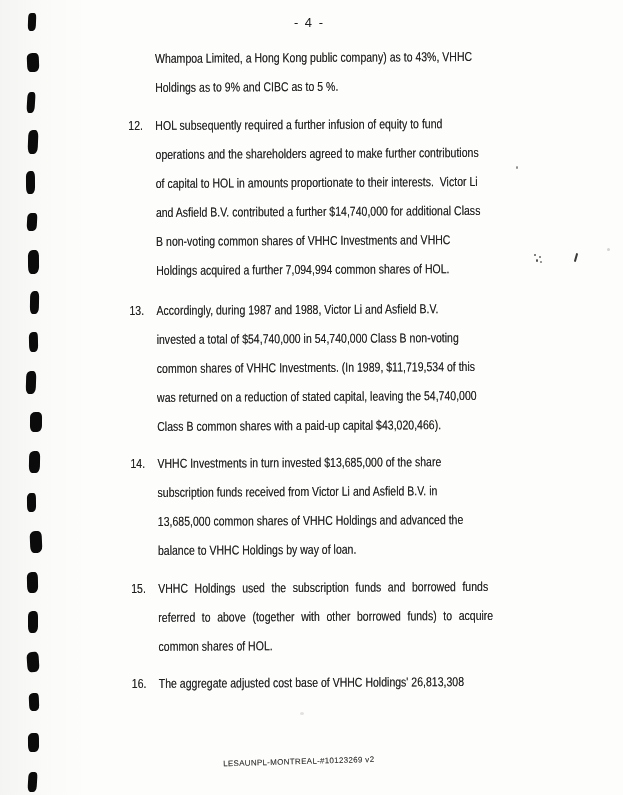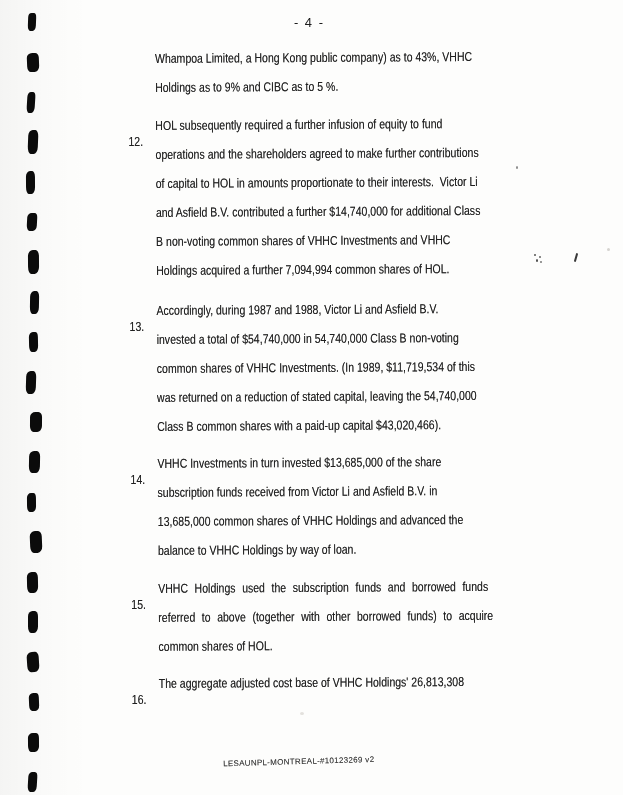--- a/index.html
+++ b/index.html
@@ -6,21 +6,21 @@
   .page{
     position:relative;width:623px;height:795px;margin:0 auto;overflow:hidden;
     background:#fdfdfc;
     background-image:linear-gradient(90deg, rgba(0,0,0,0.035) 0px, rgba(0,0,0,0.012) 45px, rgba(0,0,0,0) 90px);
     color:#212121;
   }
   .content{position:absolute;left:0;top:0;width:623px;height:795px;transform:rotate(-0.35deg);transform-origin:50% 50%;}
   .pageno{position:absolute;top:15px;left:0;width:623px;height:16px;text-align:center;
     font-size:13px;letter-spacing:1.5px;color:#1d1d1d;}
   .block{position:absolute;left:157px;width:362px;}
-  .num{position:absolute;left:-27px;top:16px;height:29px;line-height:29px;}
+  .num{position:absolute;left:-27px;top:0;height:29px;line-height:29px;}
   .tline{height:29px;line-height:29px;font-size:13px;color:#1f1f1f;
     text-shadow:0 0 0.6px rgba(30,30,30,0.55);}
   .tline > span, .num > span{
     display:inline-block;transform:scaleX(0.81);transform-origin:0 50%;white-space:pre;}
   .tline.wide > span{word-spacing:4.5px;}
   .b-cont{top:43px;}
   .b-p12{top:110px;}
   .b-p13{top:295px;}
   .b-p14{top:448px;}
   .b-p15{top:573px;}

